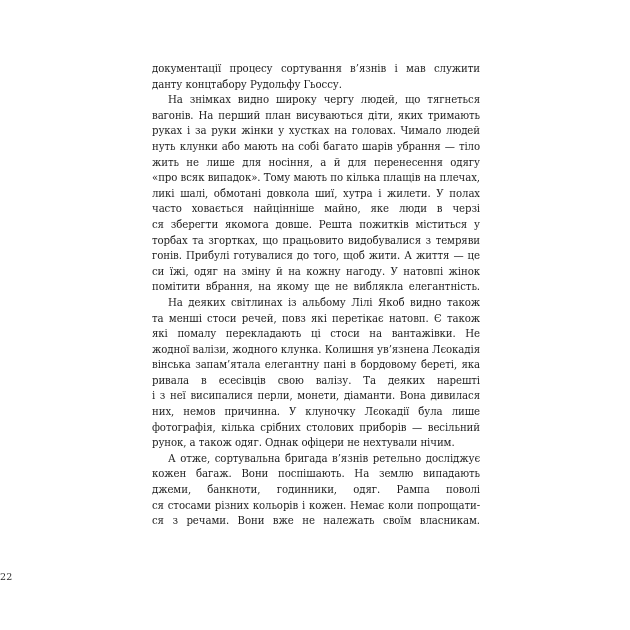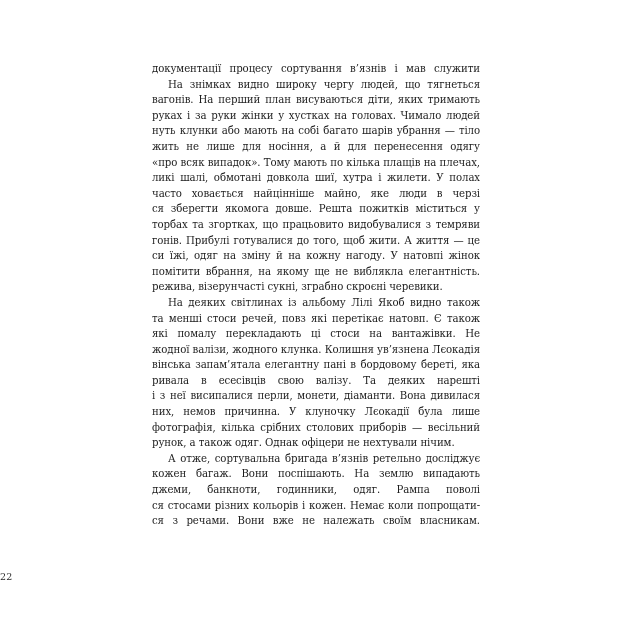--- a/index.html
+++ b/index.html
@@ -52,34 +52,34 @@
     letter-spacing: 0.3px;
     color: #2a2a2a;
   }
 </style>
 </head>
 <body>
 
 <div class="book-page">
   <div class="text-block">
       <div class="line">документації процесу сортування в’язнів і мав служити комен-</div>
+      <div class="line para-end">данту концтабору Рудольфу Гьоссу.</div>
       <div class="line para-start">На знімках видно широку чергу людей, що тягнеться уздовж</div>
       <div class="line">вагонів. На перший план висуваються діти, яких тримають на</div>
       <div class="line">руках і за руки жінки у хустках на головах. Чимало людей тяг-</div>
       <div class="line">нуть клунки або мають на собі багато шарів убрання — тіло слу-</div>
       <div class="line">жить не лише для носіння, а й для перенесення одягу запасного,</div>
       <div class="line">«про всяк випадок». Тому мають по кілька плащів на плечах, ве-</div>
       <div class="line">ликі шалі, обмотані довкола шиї, хутра і жилети. У полах одягу</div>
       <div class="line">часто ховається найцінніше майно, яке люди в черзі сподівали-</div>
       <div class="line">ся зберегти якомога довше. Решта пожитків міститься у валізах,</div>
       <div class="line">торбах та згортках, що працьовито видобувалися з темряви ва-</div>
       <div class="line">гонів. Прибулі готувалися до того, щоб жити. А життя — це запа-</div>
       <div class="line">си їжі, одяг на зміну й на кожну нагоду. У натовпі жінок можна</div>
       <div class="line">помітити вбрання, на якому ще не виблякла елегантність. Ме-</div>
-      <div class="line para-end">режива, візерунчасті сукні, зграбно скроєні черевики.</div>
       <div class="line para-start">На деяких світлинах із альбому Лілі Якоб видно також більші</div>
       <div class="line">та менші стоси речей, повз які перетікає натовп. Є також в’язні,</div>
       <div class="line">які помалу перекладають ці стоси на вантажівки. Не пропустять</div>
       <div class="line">жодної валізи, жодного клунка. Колишня ув’язнена Лєокадія Ро-</div>
       <div class="line">вінська запам’ятала елегантну пані в бордовому береті, яка ви-</div>
       <div class="line">ривала в есесівців свою валізу. Та деяких нарешті відкрилася,</div>
       <div class="line">і з неї висипалися перли, монети, діаманти. Вона дивилася на</div>
       <div class="line">них, немов причинна. У клуночку Лєокадії була лише шлюбна</div>
       <div class="line">фотографія, кілька срібних столових приборів — весільний пода-</div>
       <div class="line para-end">рунок, а також одяг. Однак офіцери не нехтували нічим.</div>

